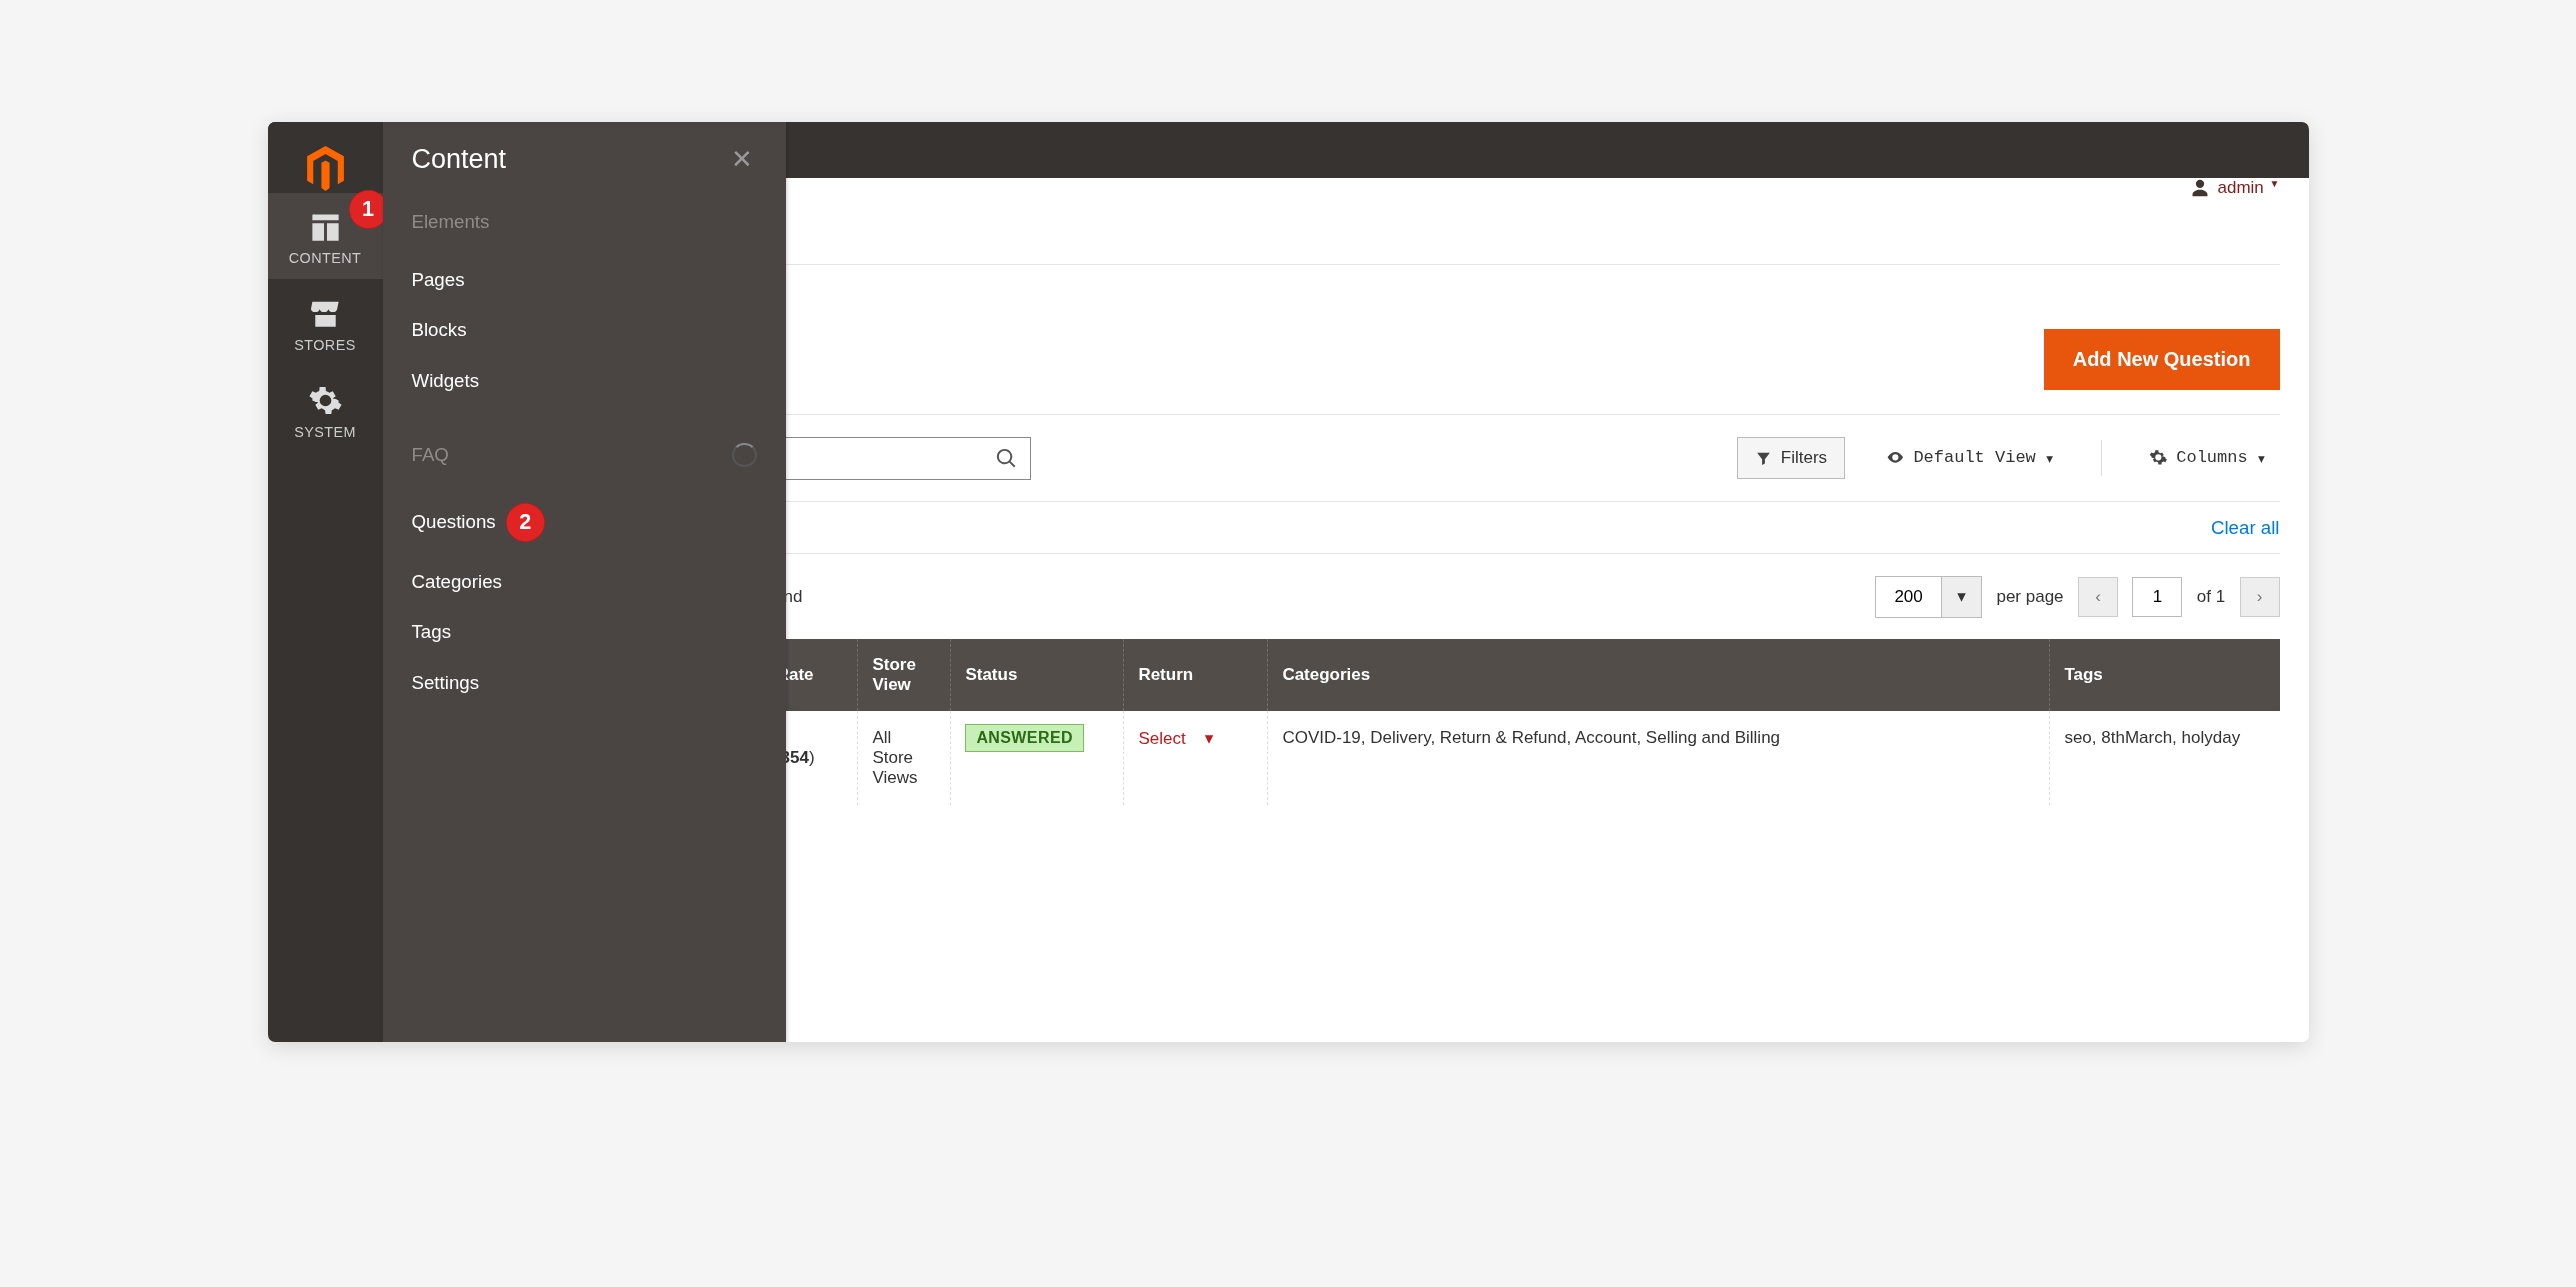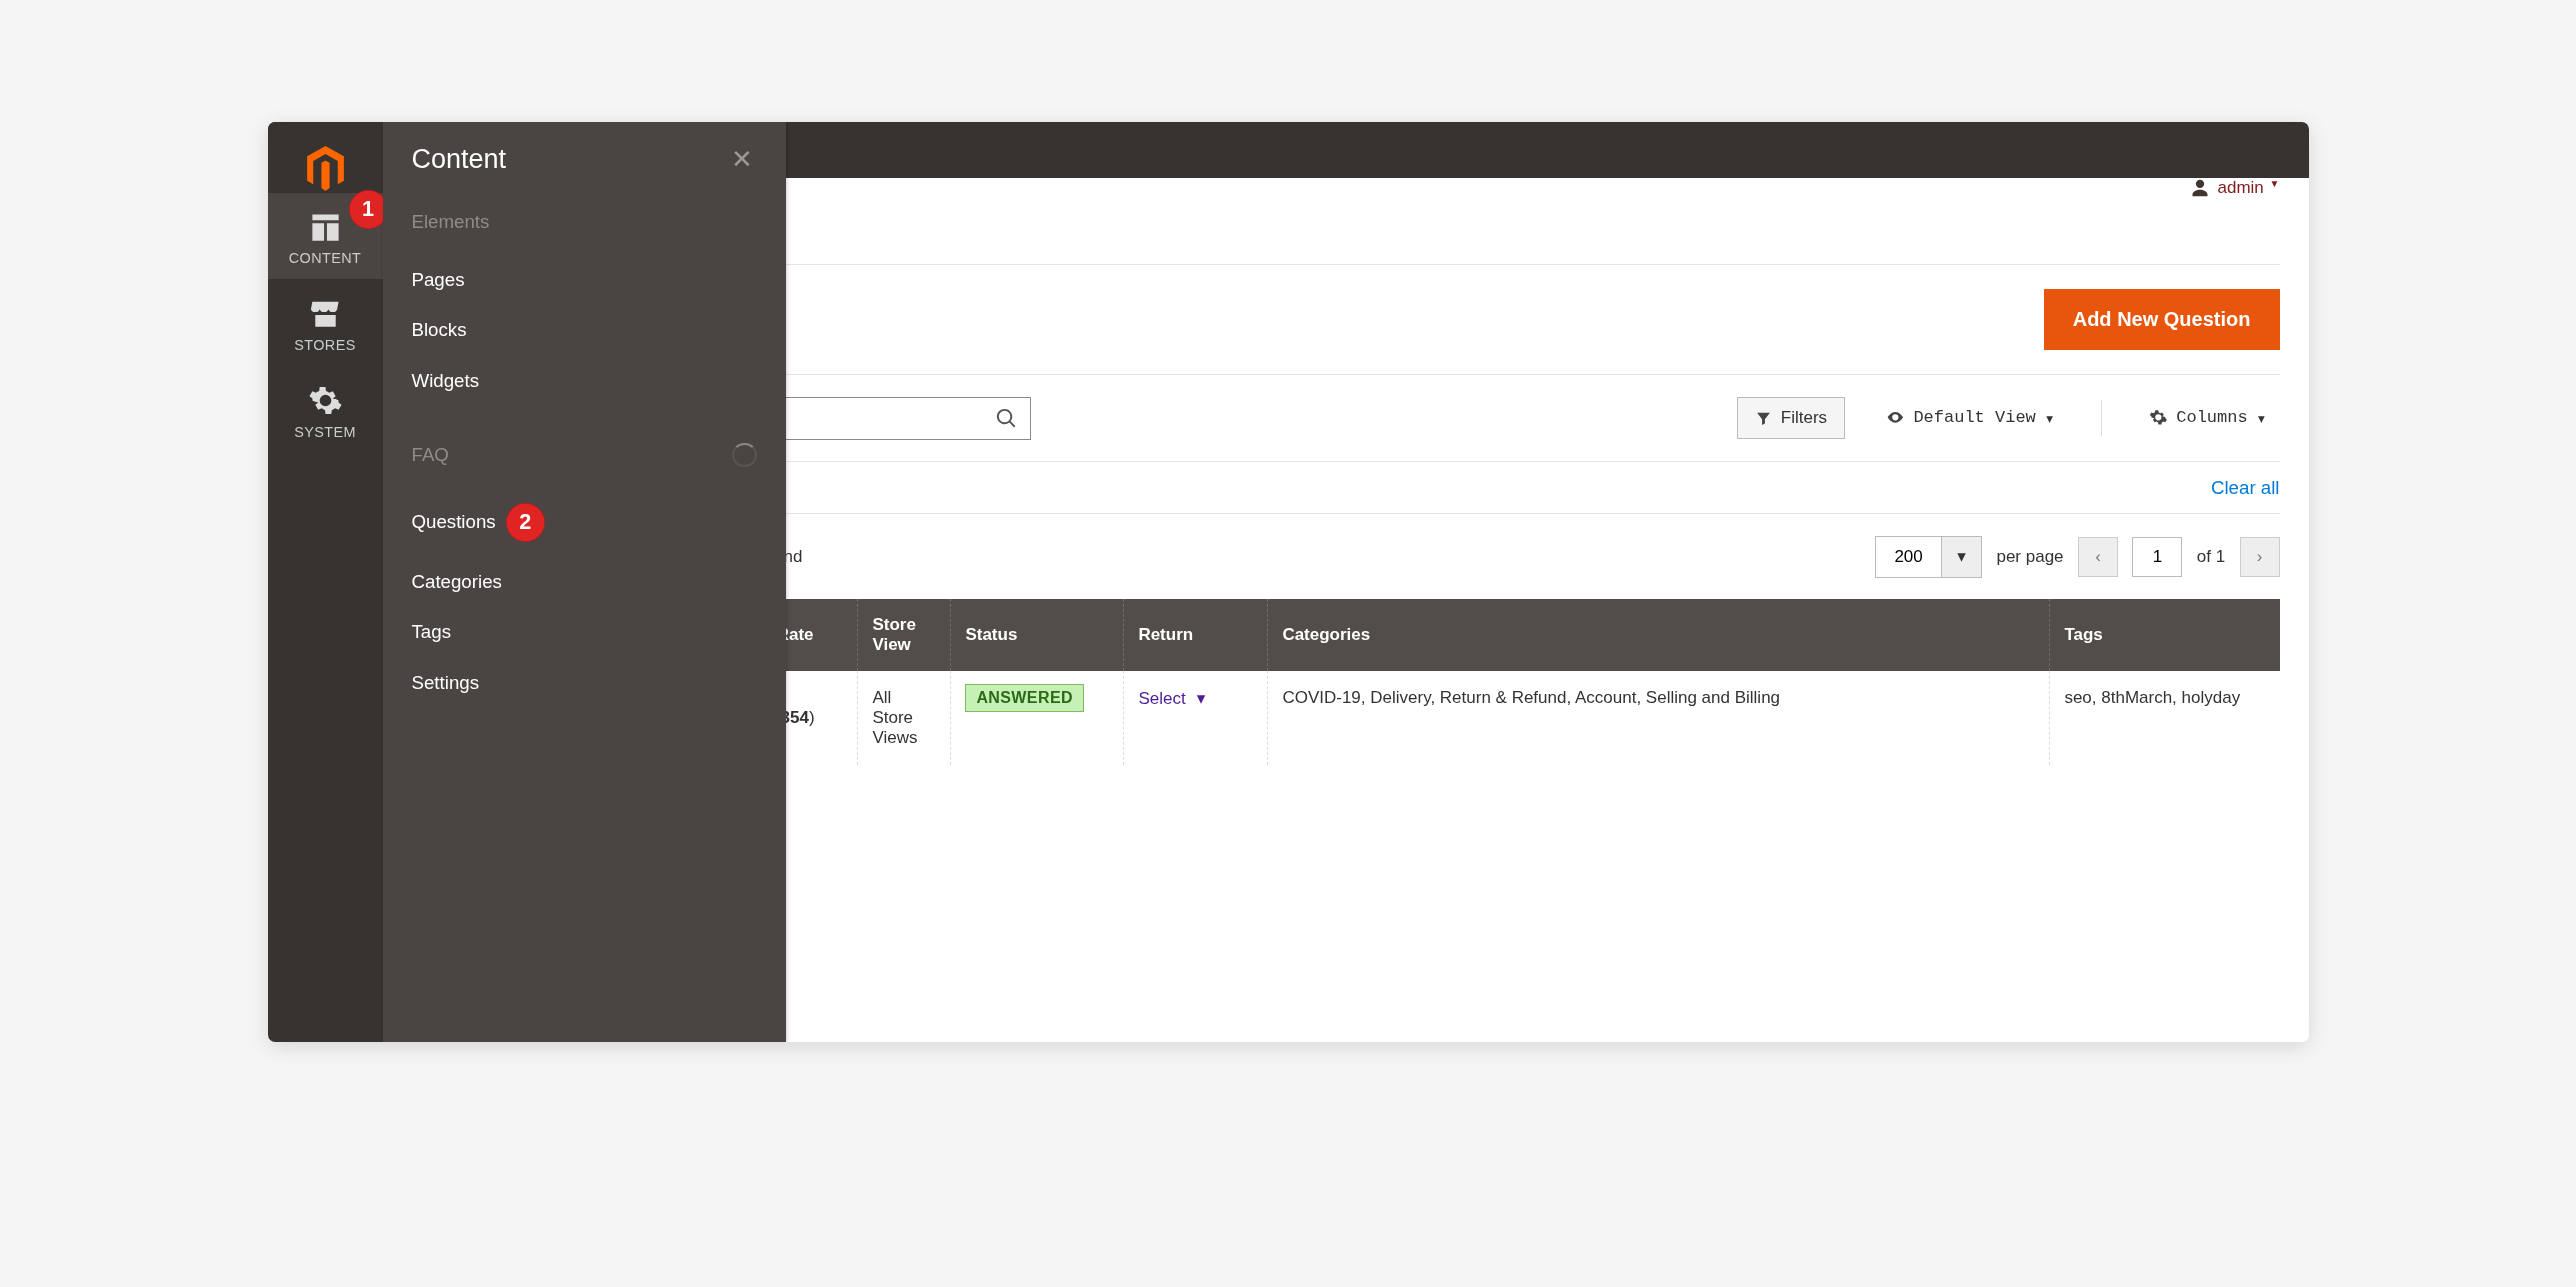--- a/index.html
+++ b/index.html
@@ -119,21 +119,21 @@
   }
   .user-row svg { width:20px; height:20px; fill:#41362f; margin-right:7.2px; }
   .user-row .chev { margin-left:5.8px; font-size:10px; }
   .action-row {
     display:flex; justify-content:flex-end; align-items:center;
     border-top:0.7px solid #e5e5e5;
     padding: 24.4px 0;
   }
   .primary-btn {
     background:#e8550d; color:#fff; font-size:20px; font-weight:600;
-    padding: 18.7px 29px; border:none; cursor:pointer;
+    padding: 18.7px 29px; border:none; cursor:pointer;margin-top:40px;
   }
   .toolbar {
     border-top:0.7px solid #e5e5e5;
     display:flex; align-items:center; gap:28px;
     padding: 21.6px 0;
   }
   .search-box {
     width: 331px; height: 43px; border:0.7px solid #888;
     display:flex; align-items:center; justify-content:flex-end;
     padding-right:11.5px;
@@ -192,21 +192,21 @@
   .col-action { width:144px; }
   .col-tags { width:230px; }
   .link { color:#007bdb; cursor:pointer; }
   .rate-g { color:#0a0; font-weight:700; }
   .rate-r { color:#d00; font-weight:700; }
   .rate-b { font-weight:700; }
   .status-pill {
     background:#c7f0b6; border:0.7px solid #7dbb63; color:#2b6b18;
     font-weight:700; font-size:16px; padding:4.3px 10px; letter-spacing:0.4px;
   }
-  .action-link { color:#4c1d95; display:flex; align-items:center; gap:11px; cursor:pointer;text-align:center; }
+  .action-link { color:#b91c1c; display:flex; align-items:center; gap:19px; cursor:pointer;text-align:center; }
 </style>
 </head>
 <body>
 
 <div class="window">
   <div class="topbar"></div>
 
   <div class="icon-rail">
     <svg class="logo" viewBox="0 0 24 24">
         <path d="M12 1 3 6v12l3 1.7V8.3l6-3.4 6 3.4v11.4l3-1.7V6zM10 21.5 12 23l2-1.5V9.2l-2-1.1-2 1.1z"></path>

